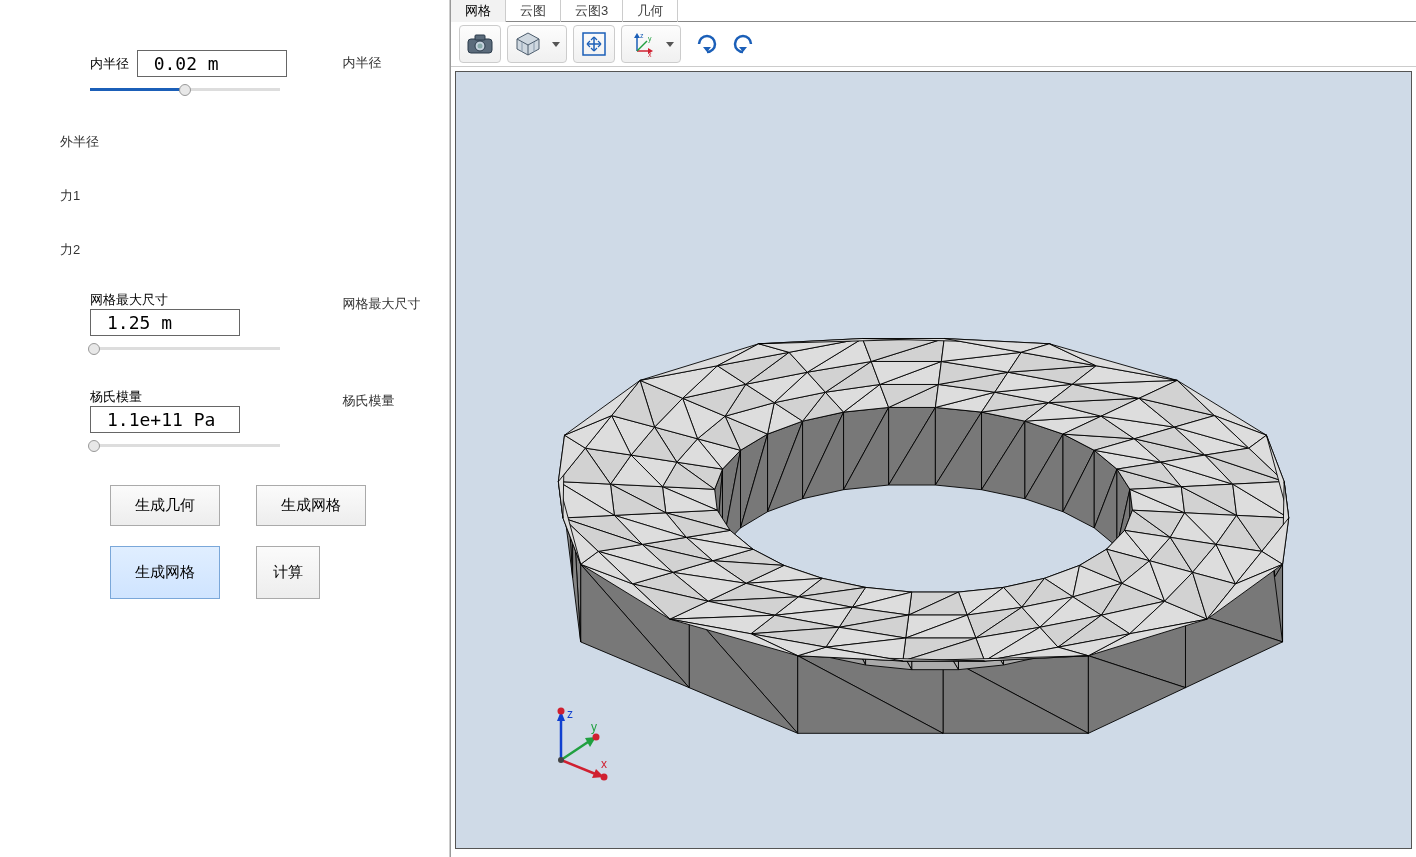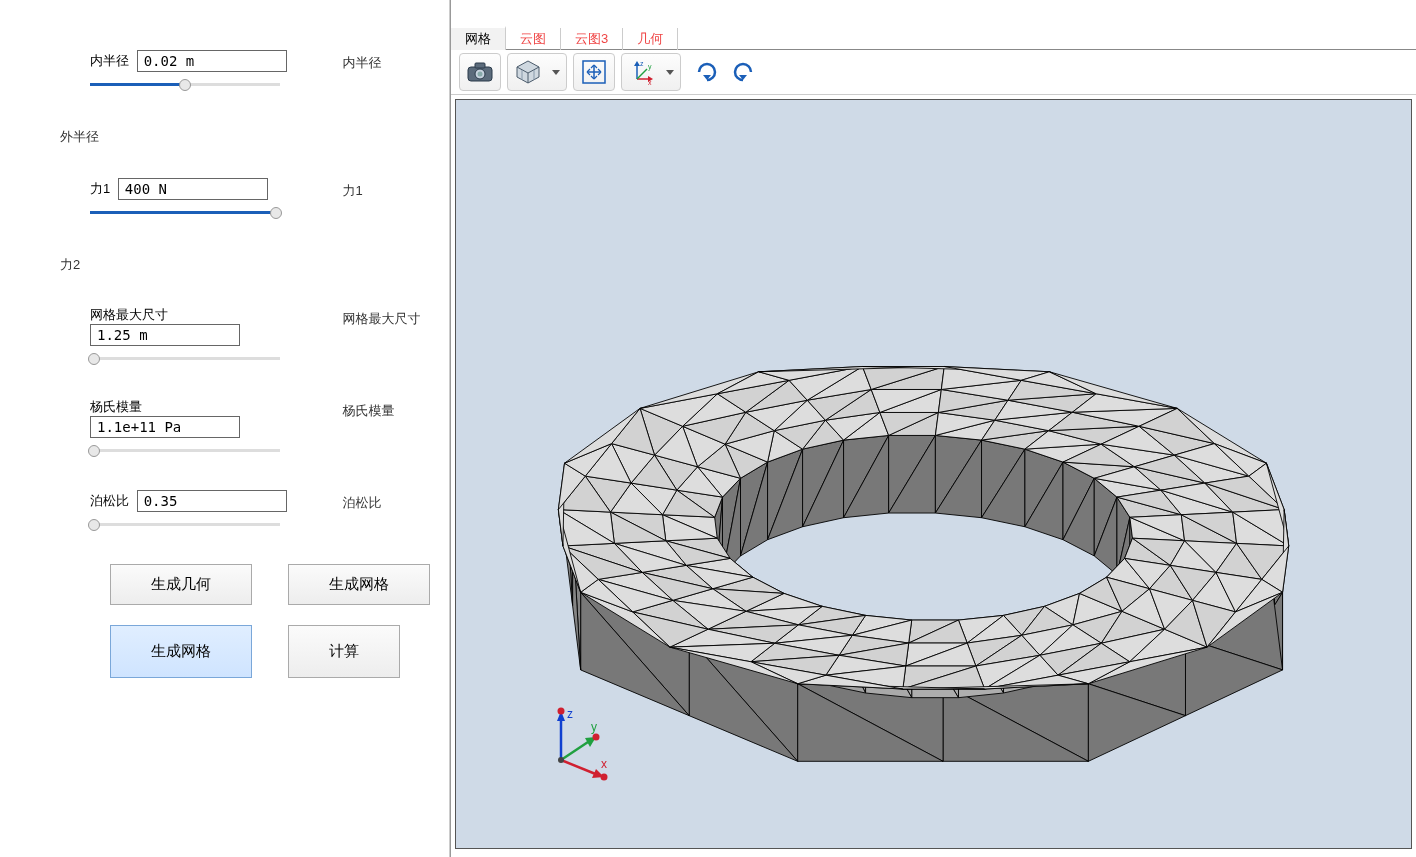--- a/index.html
+++ b/index.html
@@ -2,33 +2,33 @@
 <html><head>
 <meta charset="utf-8">
 <style>
   * { box-sizing: border-box; }
   html, body { margin: 0; padding: 0; font-family: "Microsoft YaHei", Arial, sans-serif; font-size: 13px; background: #fff; color: #000; }
   .app { display: flex; width: 1416px; height: 857px; }
   .sidebar { width: 450px; height: 100%; border-right: 1px solid #ccc; padding: 50px 10px 10px 10px; background: #fff; }
   .param-row { display: flex; align-items: flex-start; margin-bottom: 32px; }
   .param-left { width: 210px; margin-left: 80px; }
   .param-label-inline { display: inline-block; font-size: 13px; margin-right: 4px; vertical-align: middle; }
-  .param-input { font-family: monospace; font-size: 14px; padding: 2px 6px; border: 1px solid #666; width: 150px; vertical-align: middle; }
+  .param-input { font-family: monospace; font-size: 18px; padding: 2px 16px; border: 1px solid #666; width: 150px; vertical-align: middle; }
   .slider-wrap { margin-top: 6px; width: 190px; position: relative; height: 14px; }
   .slider-track { position: absolute; left: 0; right: 0; top: 5px; height: 3px; background: #ddd; }
   .slider-fill { position: absolute; left: 0; top: 5px; height: 3px; background: #1b5fb8; }
   .slider-thumb { position: absolute; top: 1px; width: 12px; height: 12px; border-radius: 50%; background: #e8e8e8; border: 1px solid #999; transform: translateX(-50%); }
   .param-right { width: 100px; margin-left: 50px; font-size: 13px; padding-top: 4px; color: #333; }
   .btn-row { display: flex; gap: 36px; margin-left: 100px; margin-top: 24px; }
-  .btn { padding: 10px 40px; font-size: 15px; border: 1px solid #aaa; background: linear-gradient(#fbfbfb,#ededed); cursor: pointer; }
+  .btn { padding: 10px 24px; font-size: 15px; border: 1px solid #aaa; background: linear-gradient(#fbfbfb,#ededed); cursor: pointer; }
   .btn.primary { background: linear-gradient(#e0eeff,#cfe4ff); border: 1px solid #7aa7d9; text-align: right; }
-  .btn.square { padding: 16px 40px; }
+  .btn.square { padding: 16px 16px; }
   .viewer { flex: 1; height: 100%; display: flex; flex-direction: column; border-left: 1px solid #999; }
-  .tabstrip { height: 22px; display: flex; align-items: center; border-bottom: 1px solid #888; background: #fff; margin-top: 28px; }
-  .tab { padding: 2px 14px; font-size: 13px; color: #ef4444; border-right: 1px solid #ccc; cursor: pointer; }
+  .tabstrip { height: 22px; display: flex; align-items: center; border-bottom: 1px solid #888; background: #fff; }
+  .tab { padding: 2px 14px; font-size: 13px; color: #404040; border-right: 1px solid #ccc; cursor: pointer; }
   .tab.active { background: #f2f2f2; border-top: 2px solid #fff; border-bottom: 1px solid #fff; color: #000; font-weight: 500; }
   .toolbar { height: 45px; display: flex; align-items: center; gap: 6px; padding: 4px 8px; background: #fff; border-bottom: 1px solid #ccc; }
   .tool-group { display: flex; align-items: center; border: 1px solid #ccc; border-radius: 4px; padding: 2px 4px; gap: 4px; background: linear-gradient(#fdfdfd,#f0f0f0); }
   .tool-btn { width: 32px; height: 32px; display: flex; align-items: center; justify-content: center; cursor: pointer; border-radius: 3px; }
   .dd-caret { width: 0; height: 0; border-left: 4px solid transparent; border-right: 4px solid transparent; border-top: 5px solid #555; margin-left: 2px; }
   .canvas { flex: 1; background: #cfdae7; position: relative; border: 1px solid #555; margin: 4px 4px 8px 4px; overflow: hidden; }
   .mesh-svg { position: absolute; inset: 0; }
   .axes { position: absolute; left: 80px; bottom: 60px; }
 </style>
 </head>
@@ -47,29 +47,20 @@
         <div class="slider-fill" style="width:50%"></div>
         <div class="slider-thumb" style="left:50%"></div>
       </div>
     </div>
     <div class="param-right">内半径</div>
   </div>
         <div class="param-row">
     <div class="param-right">外半径</div>
   </div>
         <div class="param-row">
-    <div class="param-left">
-      <span class="param-label-inline">力1</span>
-      <input class="param-input" value="400 N" style="">
-      <div class="slider-wrap">
-        <div class="slider-track"></div>
-        <div class="slider-fill" style="width:98%"></div>
-        <div class="slider-thumb" style="left:98%"></div>
-      </div>
-    </div>
     <div class="param-right">力1</div>
   </div>
         <div class="param-row">
     <div class="param-right">力2</div>
   </div>
         <div class="param-row">
     <div class="param-left">
       <span class="param-label-inline">网格最大尺寸</span>
       <input class="param-input" value="1.25 m" style="">
       <div class="slider-wrap">
@@ -84,32 +75,20 @@
     <div class="param-left">
       <span class="param-label-inline">杨氏模量</span>
       <input class="param-input" value="1.1e+11 Pa" style="">
       <div class="slider-wrap">
         <div class="slider-track"></div>
         <div class="slider-fill" style="width:2%"></div>
         <div class="slider-thumb" style="left:2%"></div>
       </div>
     </div>
     <div class="param-right">杨氏模量</div>
-  </div>
-        <div class="param-row">
-    <div class="param-left">
-      <span class="param-label-inline">泊松比</span>
-      <input class="param-input" value="0.35" style="">
-      <div class="slider-wrap">
-        <div class="slider-track"></div>
-        <div class="slider-fill" style="width:2%"></div>
-        <div class="slider-thumb" style="left:2%"></div>
-      </div>
-    </div>
-    <div class="param-right">泊松比</div>
   </div>
       </div>
     <div class="btn-row">
       <button class="btn">生成几何</button>
       <button class="btn">生成网格</button>
     </div>
     <div class="btn-row" style="margin-top:20px;">
       <button class="btn primary">生成网格</button>
       <button class="btn square">计算</button>
     </div>

